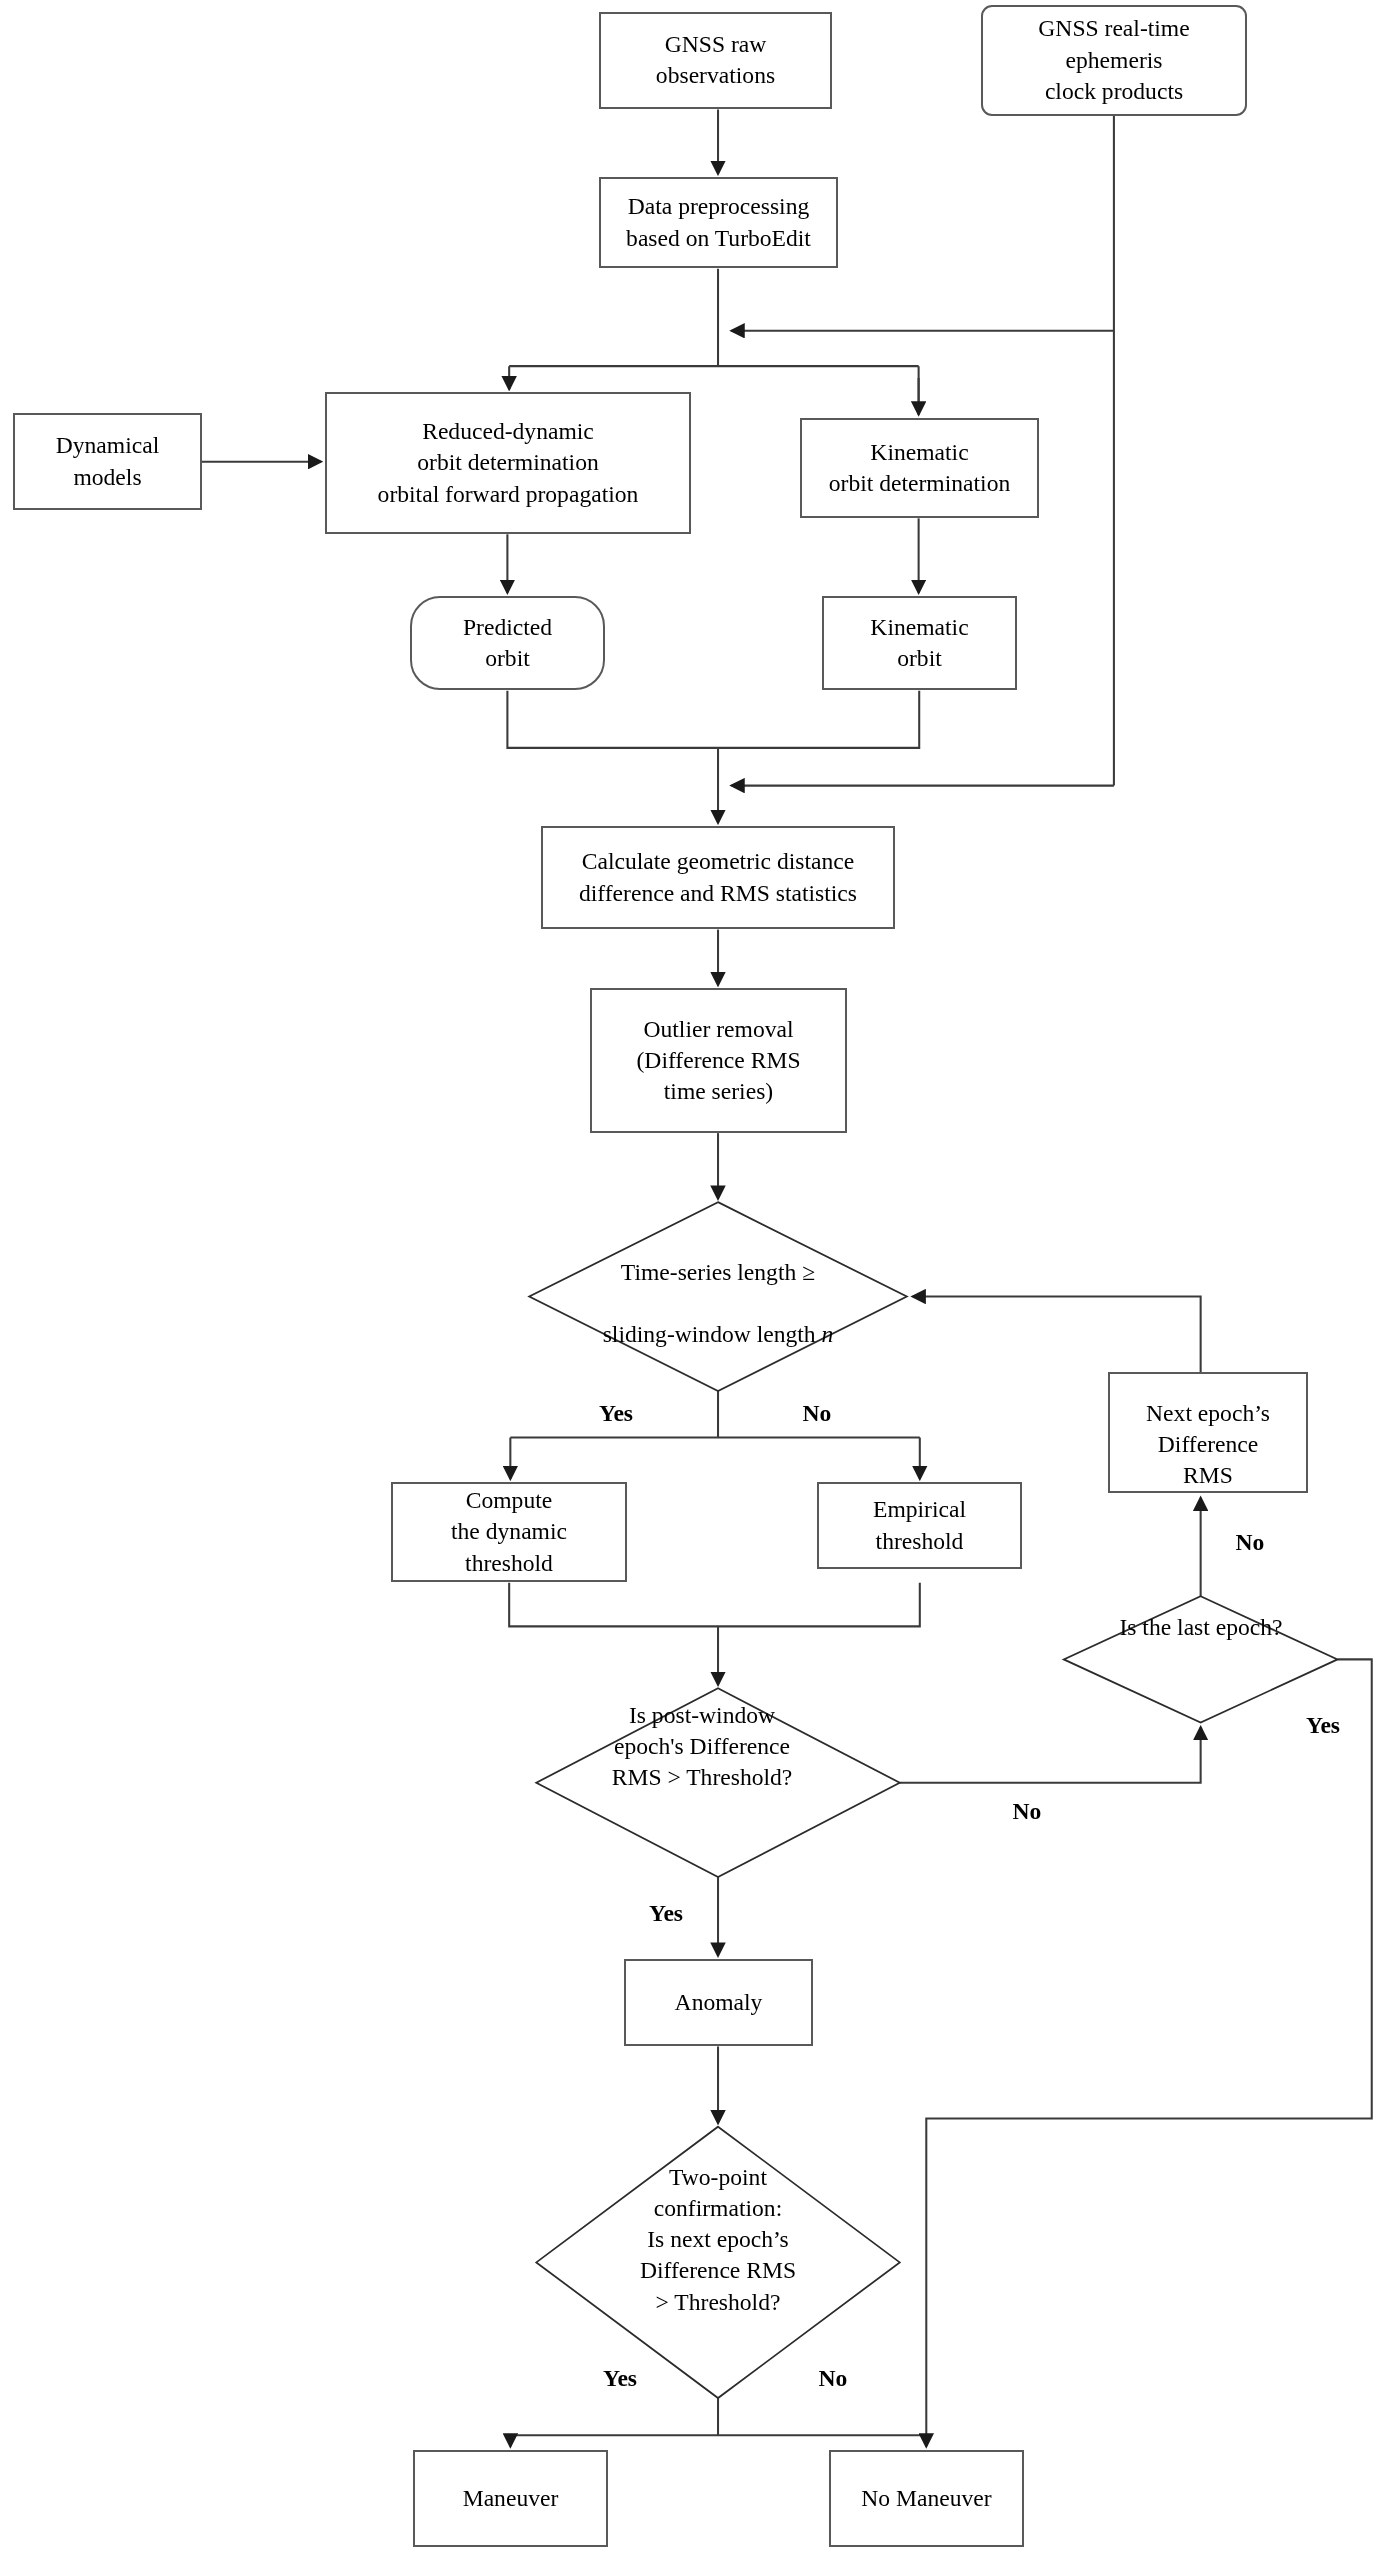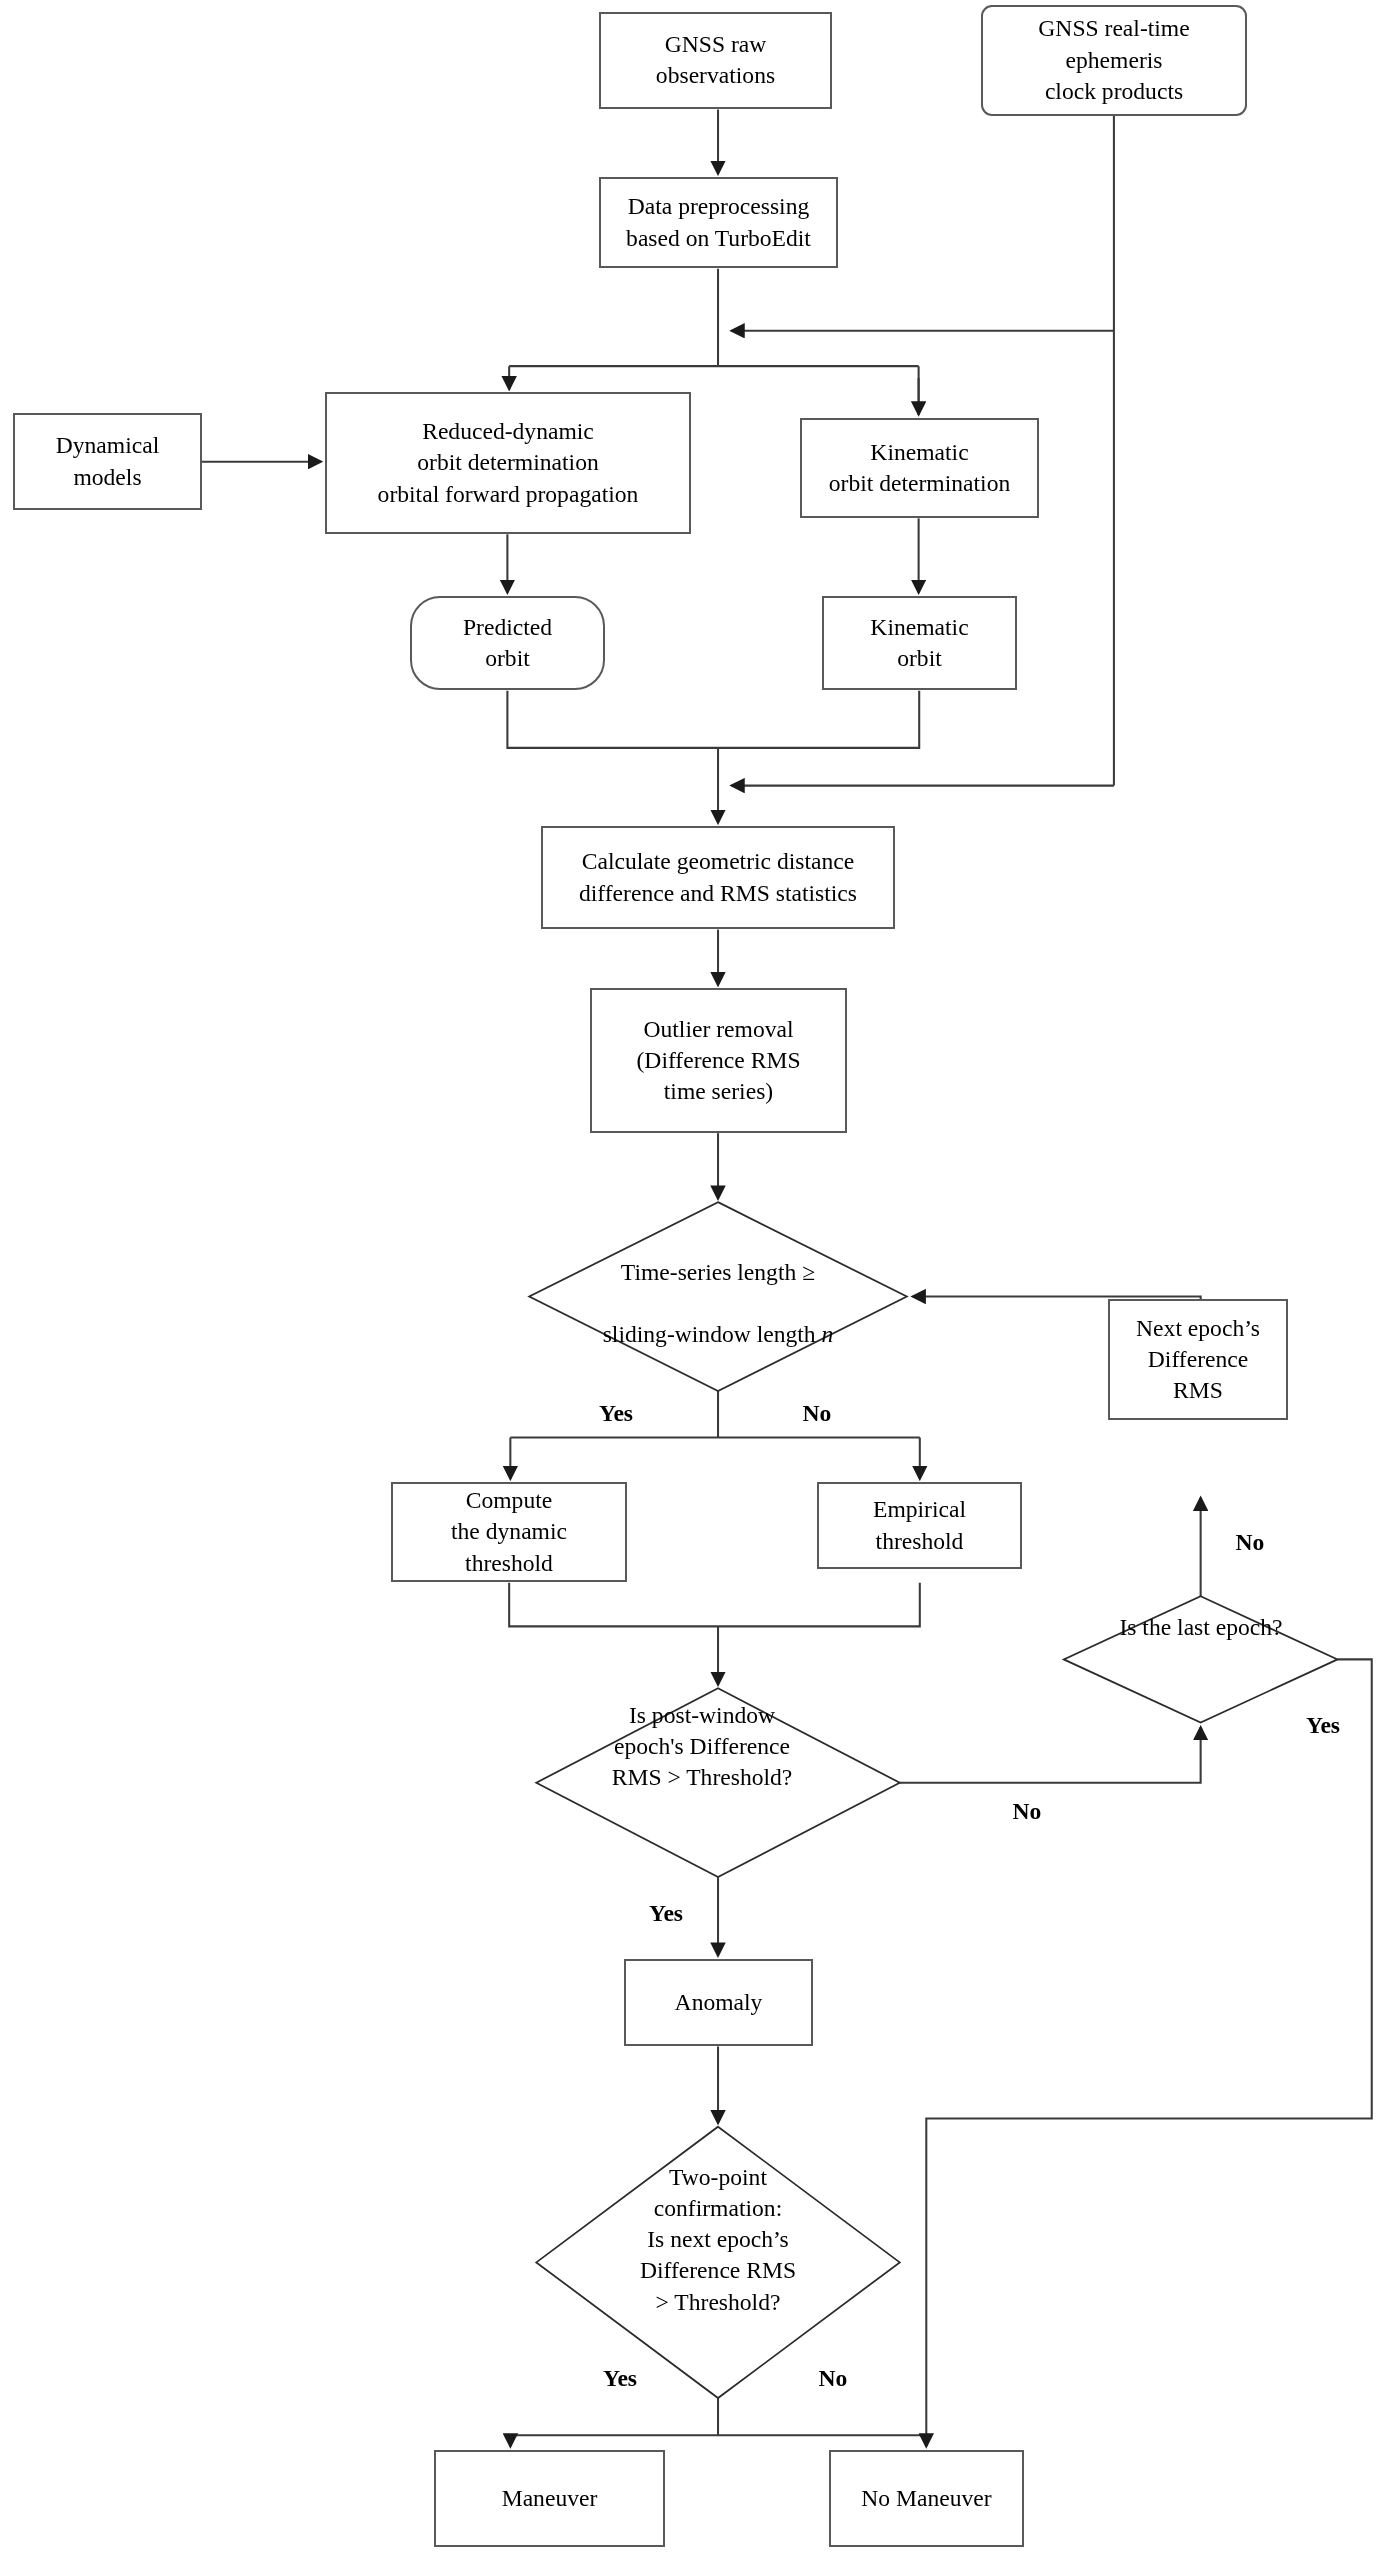--- a/index.html
+++ b/index.html
@@ -180,31 +180,31 @@
     <span class="lbl">Compute
 the dynamic
 threshold</span>
   </div>
 
   <div class="node" style="left:817px; top:1482px; width:205px; height:87px;">
     <span class="lbl">Empirical
 threshold</span>
   </div>
 
-  <div class="node" style="left:1108px; top:1299px; width:180px; height:121px;">
+  <div class="node" style="left:1108px; top:1372px; width:200px; height:121px;align-items:flex-end;">
     <span class="lbl">Next epoch’s
 Difference
 RMS</span>
   </div>
 
   <div class="node" style="left:624px; top:1959px; width:189px; height:87px;">
     <span class="lbl">Anomaly</span>
   </div>
 
-  <div class="node" style="left:413px; top:2450px; width:231px; height:97px;margin-left:21px;">
+  <div class="node" style="left:413px; top:2450px; width:195px; height:97px;">
     <span class="lbl">Maneuver</span>
   </div>
 
   <div class="node" style="left:829px; top:2450px; width:195px; height:97px;">
     <span class="lbl">No Maneuver</span>
   </div>
 
   <div class="dlabel" style="left:541px; top:1226px; width:354px; height:142px;">
     <span class="lbl">
       <span>Time-series length ≥</span><br>

